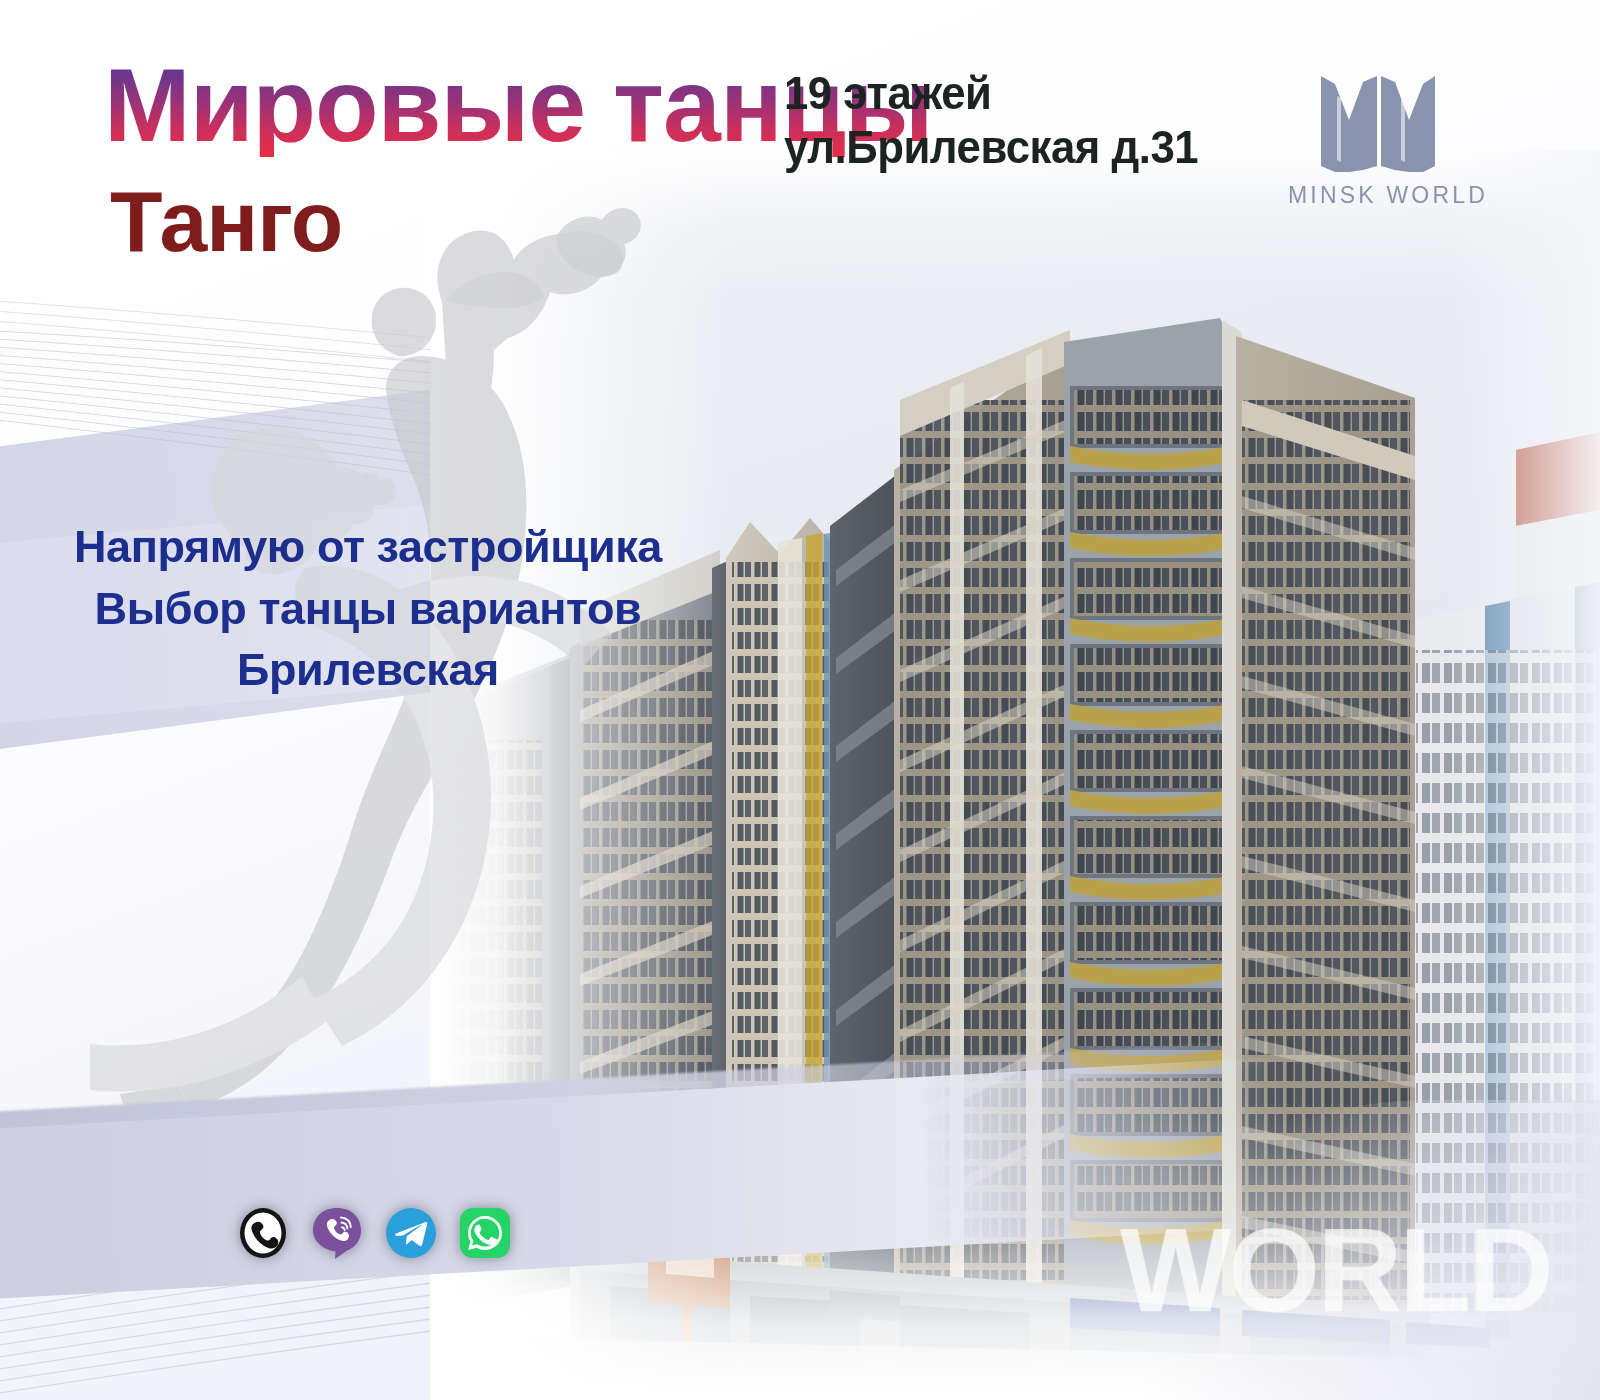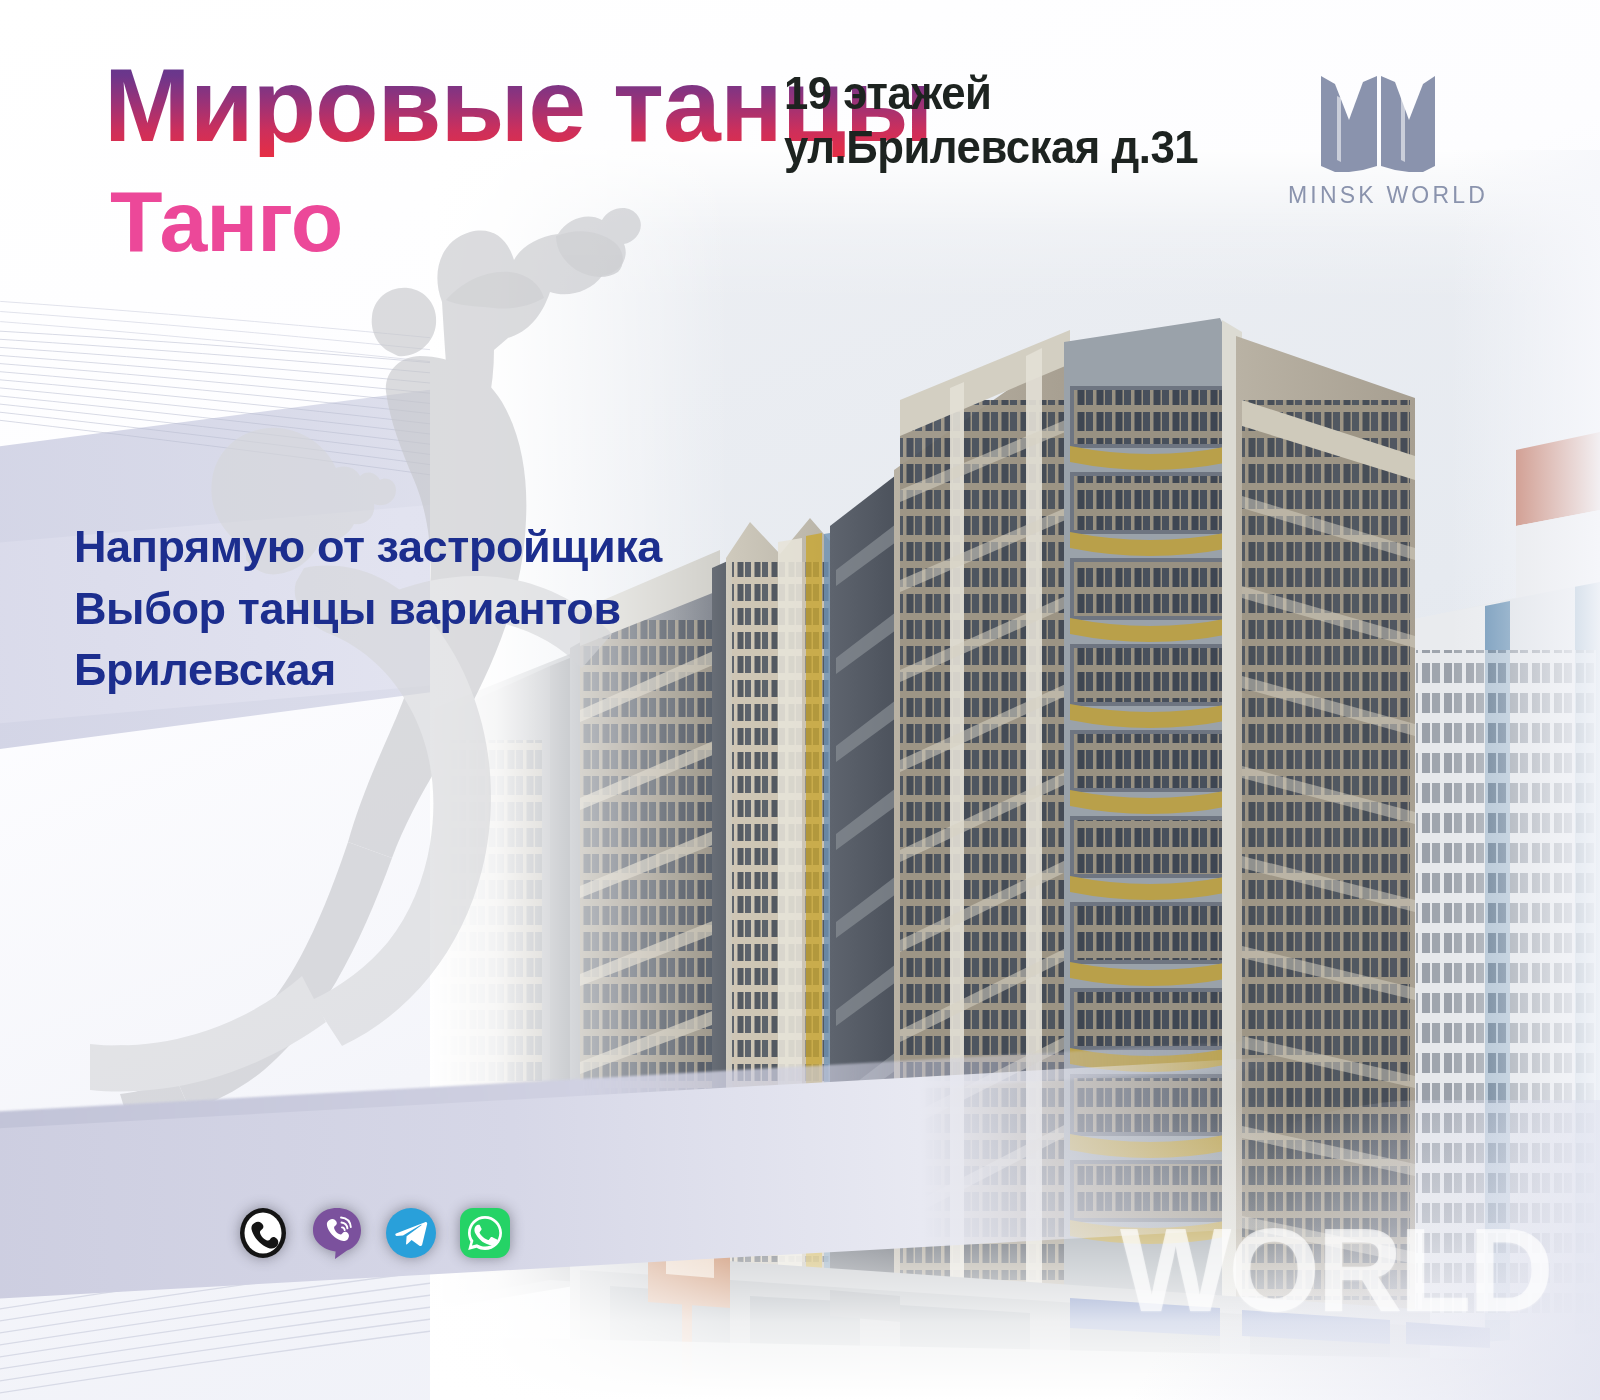--- a/index.html
+++ b/index.html
@@ -126,21 +126,21 @@
     background:linear-gradient(180deg,#5a3a8e 0%,#6d368b 22%,#9b3277 48%,#cc2f5c 74%,#e62e44 100%);
     -webkit-background-clip:text;background-clip:text;
     color:transparent;
     -webkit-text-fill-color:transparent;
     white-space:nowrap;
   }
   .title-sub{
     position:absolute;left:110px;top:178px;
     font-size:86px;line-height:1;
     font-weight:700;
-    color:#ec4899;
+    color:#7f1d1d;
     letter-spacing:-1px;
     white-space:nowrap;
   }
 
   .addr{
     position:absolute;left:784px;top:66px;
     font-size:47px;line-height:1.14;
     font-weight:700;
     color:#1d2320;
     letter-spacing:-.5px;
@@ -152,21 +152,21 @@
   
   .logo{position:absolute;left:1268px;top:70px;width:220px;height:150px;text-align:right;}
   .logo-mark{display:block;margin:0 auto;}
   .logo-text{
     display:block;margin-top:4px;
     font-size:23px;letter-spacing:3.2px;
     color:#8a93ad;font-weight:400;
   }
 
   
-  .bullets{position:absolute;left:74px;top:516px;}
+  .bullets{position:absolute;left:74px;top:516px;text-align:center;}
   .bullets li{
     list-style:none;
     font-size:45px;
     line-height:1.37;
     font-weight:700;
     color:#1c2e8e;
     letter-spacing:-.4px;
     white-space:nowrap;
   }
   .bullets{margin:0;padding:0;}

